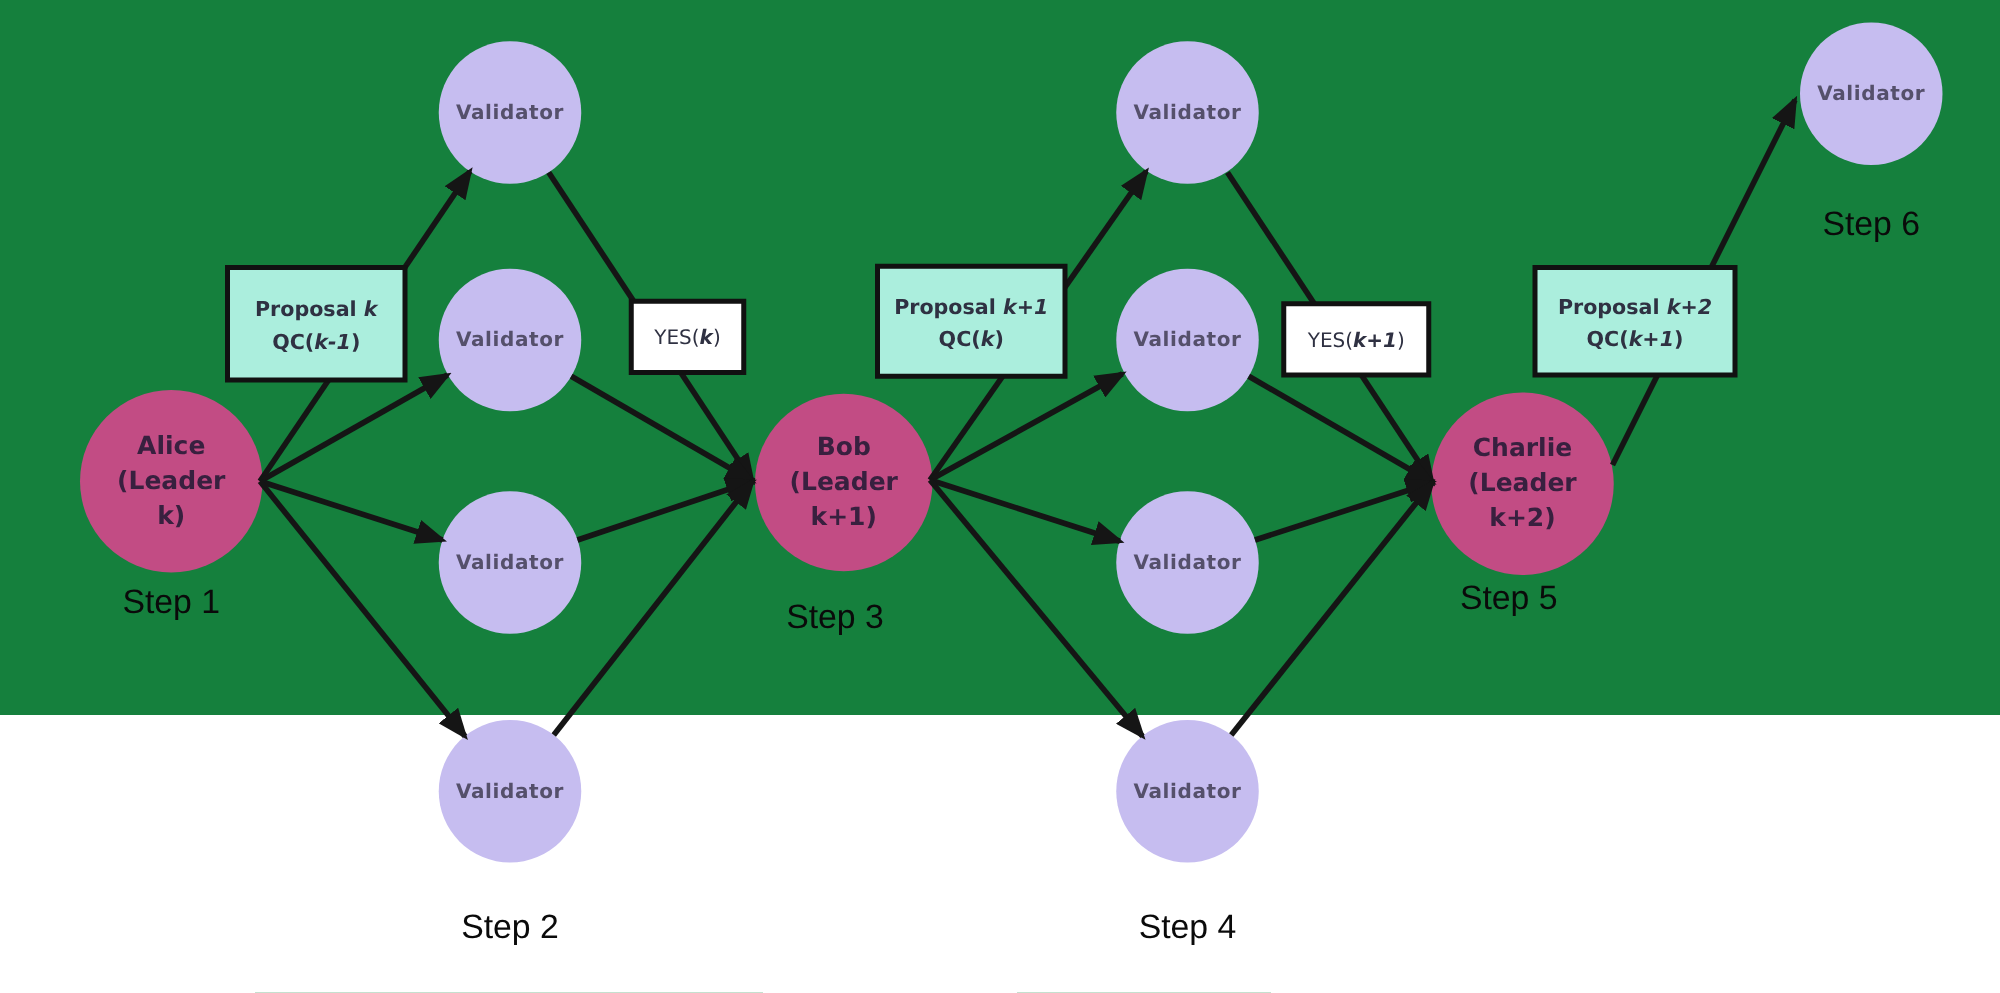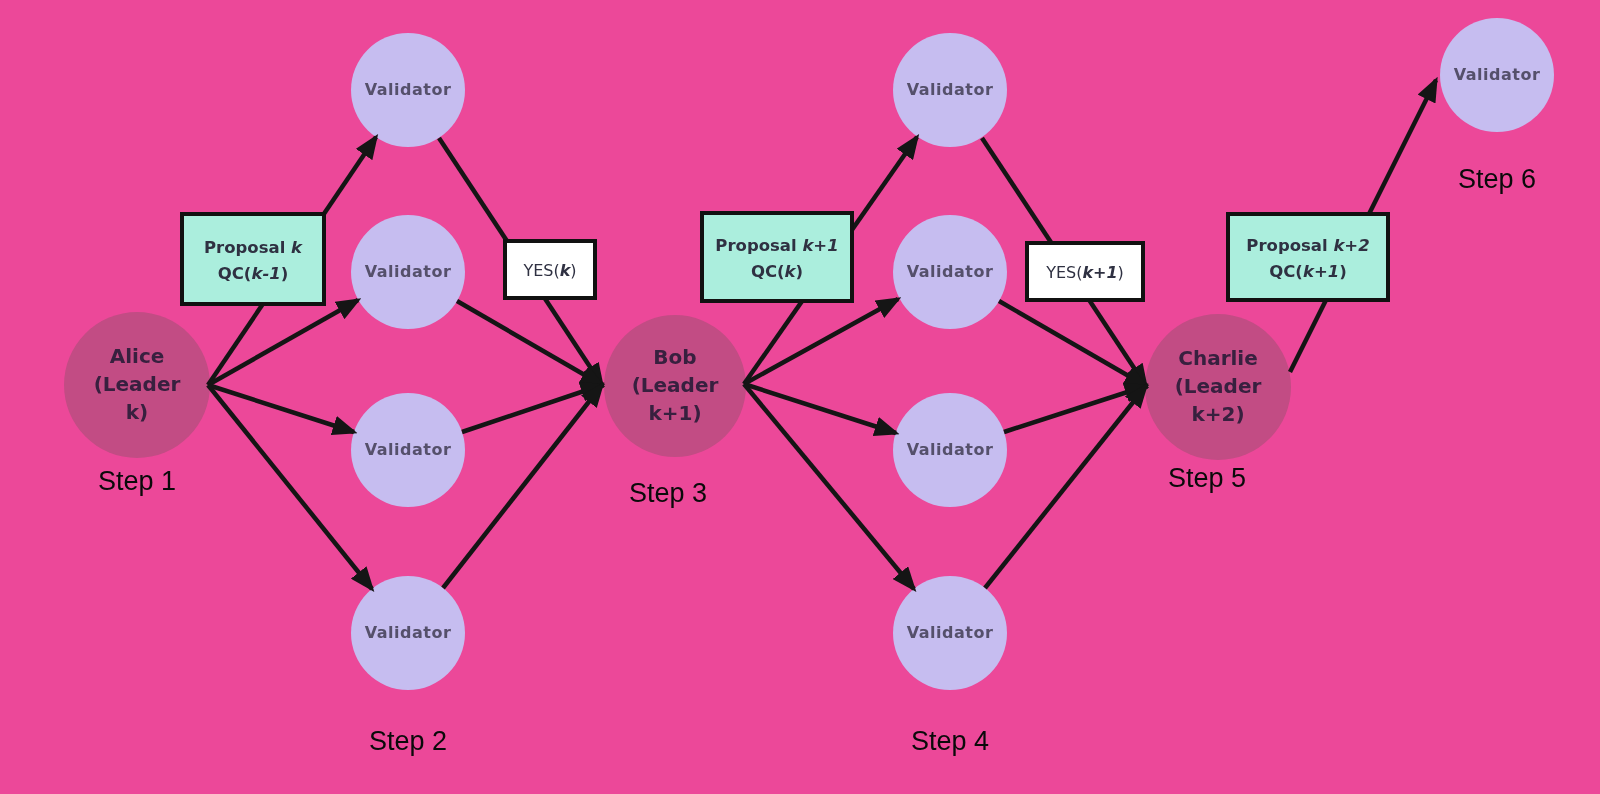--- a/index.html
+++ b/index.html
@@ -7,22 +7,22 @@
     padding: 0;
     width: 1600px;
     height: 794px;
     background: #ffffff;
     overflow: hidden;
     font-family: "DejaVu Sans", sans-serif;
   }
   .stage {
     position: relative;
     width: 1600px;
-    height: 794px;
-    background: #ec4899;
+    height: 572px;
+    background: #15803d;
   }
   svg { display: block; }
   text { user-select: none; }
   .leader-label {
     font-family: "DejaVu Sans", sans-serif;
     font-weight: bold;
     font-size: 20px;
   }
   .validator-label {
     font-family: "DejaVu Sans", sans-serif;

